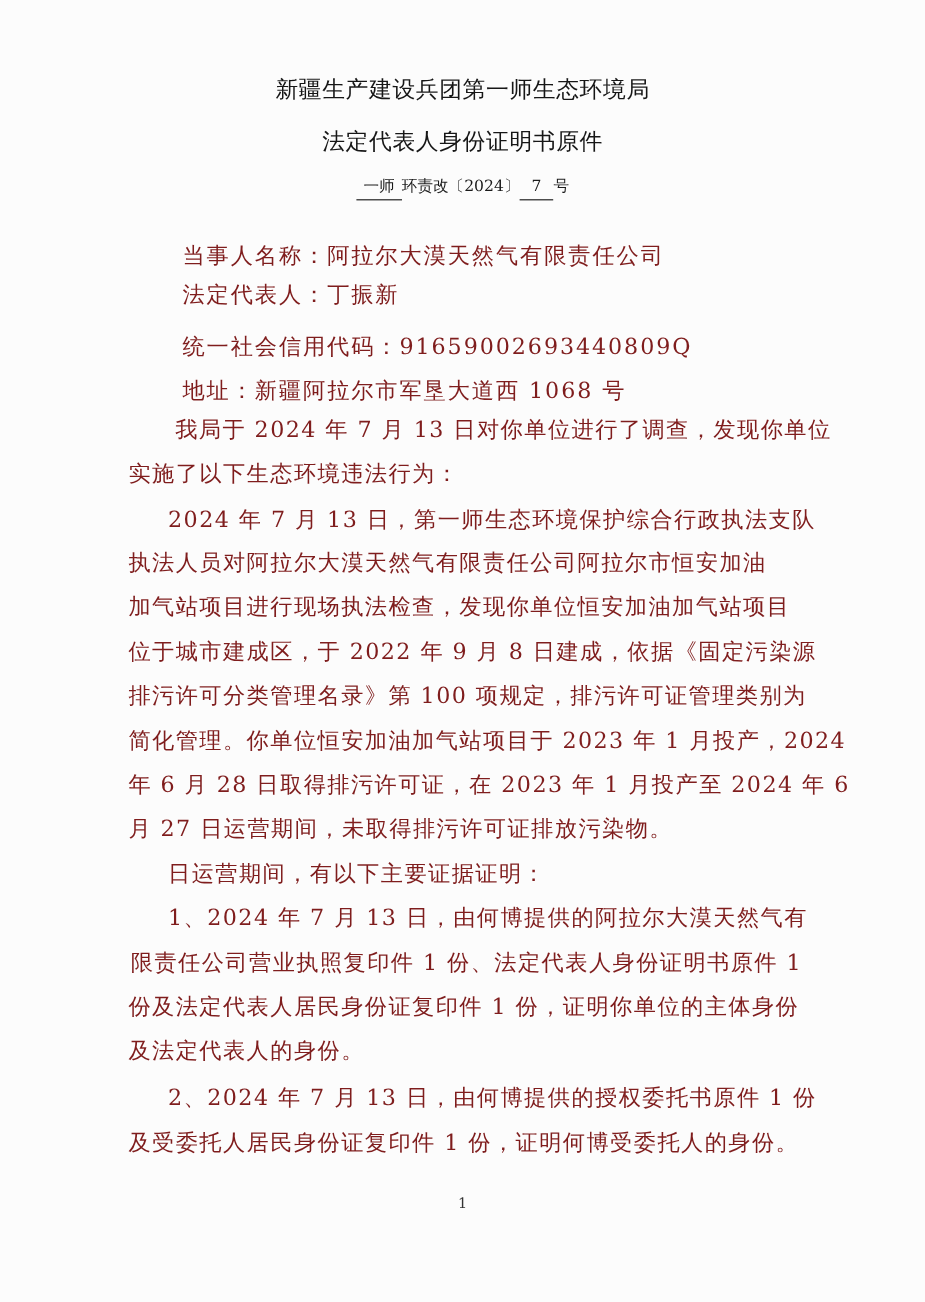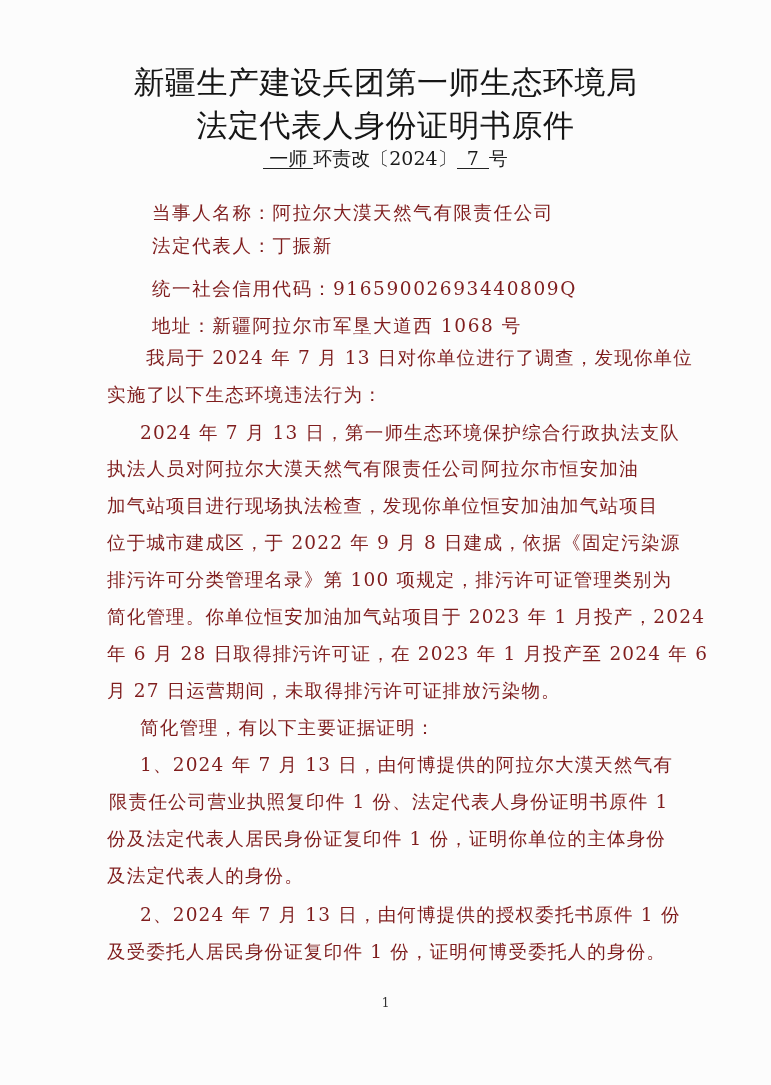--- a/index.html
+++ b/index.html
@@ -21,34 +21,34 @@
       width: 771px;
       height: 1085px;
       background: #fcfcfc;
     }
     .title {
       position: absolute;
       left: 0;
       width: 771px;
       text-align: center;
       font-family: "DejaVu Sans", "Liberation Sans", sans-serif;
-      font-size: 31px;
+      font-size: 19px;
       letter-spacing: 0.5px;
       color: #161616;
       white-space: nowrap;
     }
     .title.l1 { top: 62px; }
     .title.l2 { top: 105px; }
     .docno {
       position: absolute;
       top: 146px;
       left: 0;
       width: 771px;
       text-align: center;
-      font-size: 19px;
+      font-size: 13px;
       white-space: nowrap;
       color: #1a1a1a;
     }
     .docno .ul {
       display: inline-block;
       border-bottom: 1.5px solid #222;
       padding: 0 6px;
       line-height: 20px;
     }
     .docno .ul.num { padding: 0 10px; }
@@ -99,21 +99,21 @@
   <div class="line" style="top:345px; left:146px;">我局于 2024 年 7 月 13 日对你单位进行了调查，发现你单位</div>
   <div class="line" style="top:382px; left:107px;">实施了以下生态环境违法行为：</div>
   <div class="line" style="top:420px; left:140px;">2024 年 7 月 13 日，第一师生态环境保护综合行政执法支队</div>
   <div class="line" style="top:456px; left:107px;">执法人员对阿拉尔大漠天然气有限责任公司阿拉尔市恒安加油</div>
   <div class="line" style="top:493px; left:107px;">加气站项目进行现场执法检查，发现你单位恒安加油加气站项目</div>
   <div class="line" style="top:530px; left:107px;">位于城市建成区，于 2022 年 9 月 8 日建成，依据《固定污染源</div>
   <div class="line" style="top:567px; left:107px;">排污许可分类管理名录》第 100 项规定，排污许可证管理类别为</div>
   <div class="line" style="top:604px; left:107px;">简化管理。你单位恒安加油加气站项目于 2023 年 1 月投产，2024</div>
   <div class="line" style="top:641px; left:107px;">年 6 月 28 日取得排污许可证，在 2023 年 1 月投产至 2024 年 6</div>
   <div class="line" style="top:678px; left:107px;">月 27 日运营期间，未取得排污许可证排放污染物。</div>
-  <div class="line" style="top:715px; left:140px;">简化管理，有以下主要证据证明：</div>
+  <div class="line" style="top:715px; left:140px;">日运营期间，有以下主要证据证明：</div>
   <div class="line" style="top:752px; left:140px;">1、2024 年 7 月 13 日，由何博提供的阿拉尔大漠天然气有</div>
   <div class="line" style="top:789px; left:109px;">限责任公司营业执照复印件 1 份、法定代表人身份证明书原件 1</div>
   <div class="line" style="top:826px; left:107px;">份及法定代表人居民身份证复印件 1 份，证明你单位的主体身份</div>
   <div class="line" style="top:863px; left:107px;">及法定代表人的身份。</div>
   <div class="line" style="top:902px; left:140px;">2、2024 年 7 月 13 日，由何博提供的授权委托书原件 1 份</div>
   <div class="line" style="top:939px; left:107px;">及受委托人居民身份证复印件 1 份，证明何博受委托人的身份。</div>
 
   <div class="pagenum">1</div>
 </div>
 

